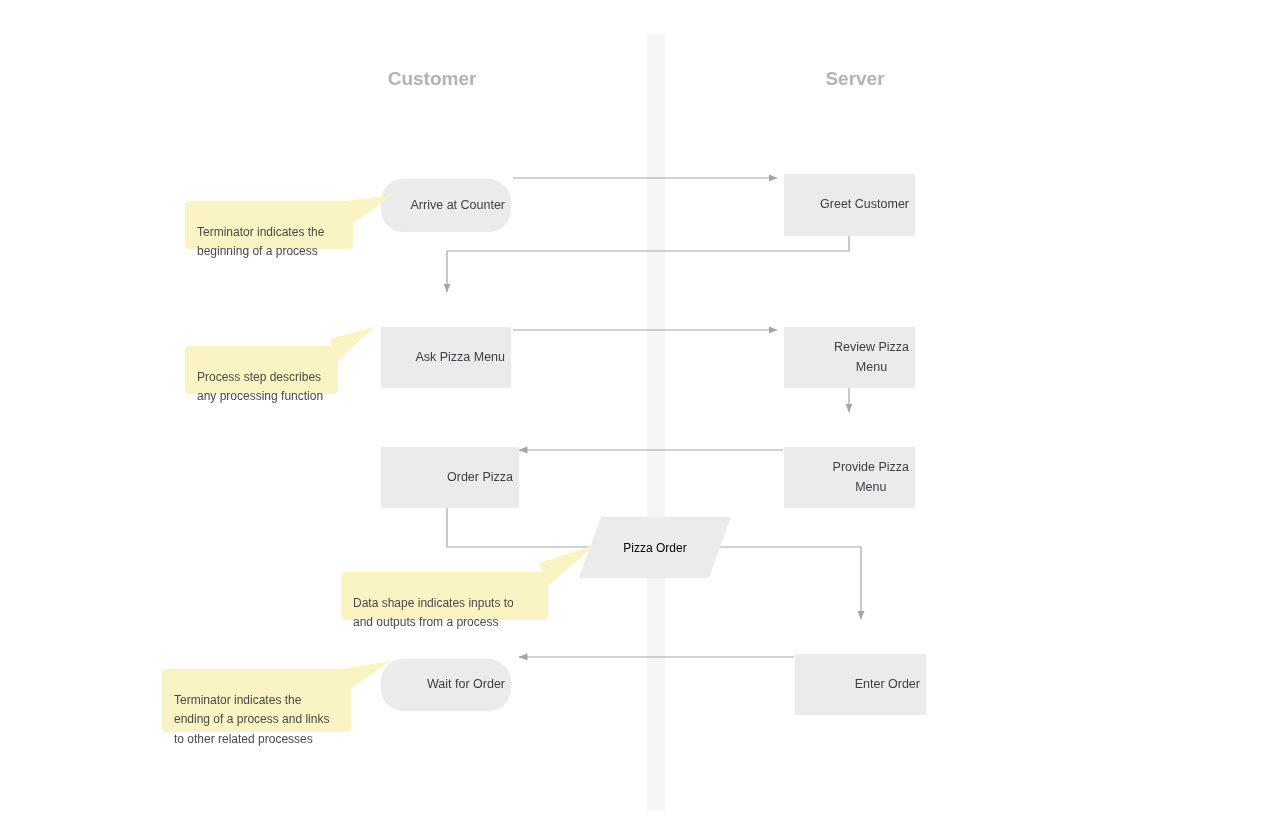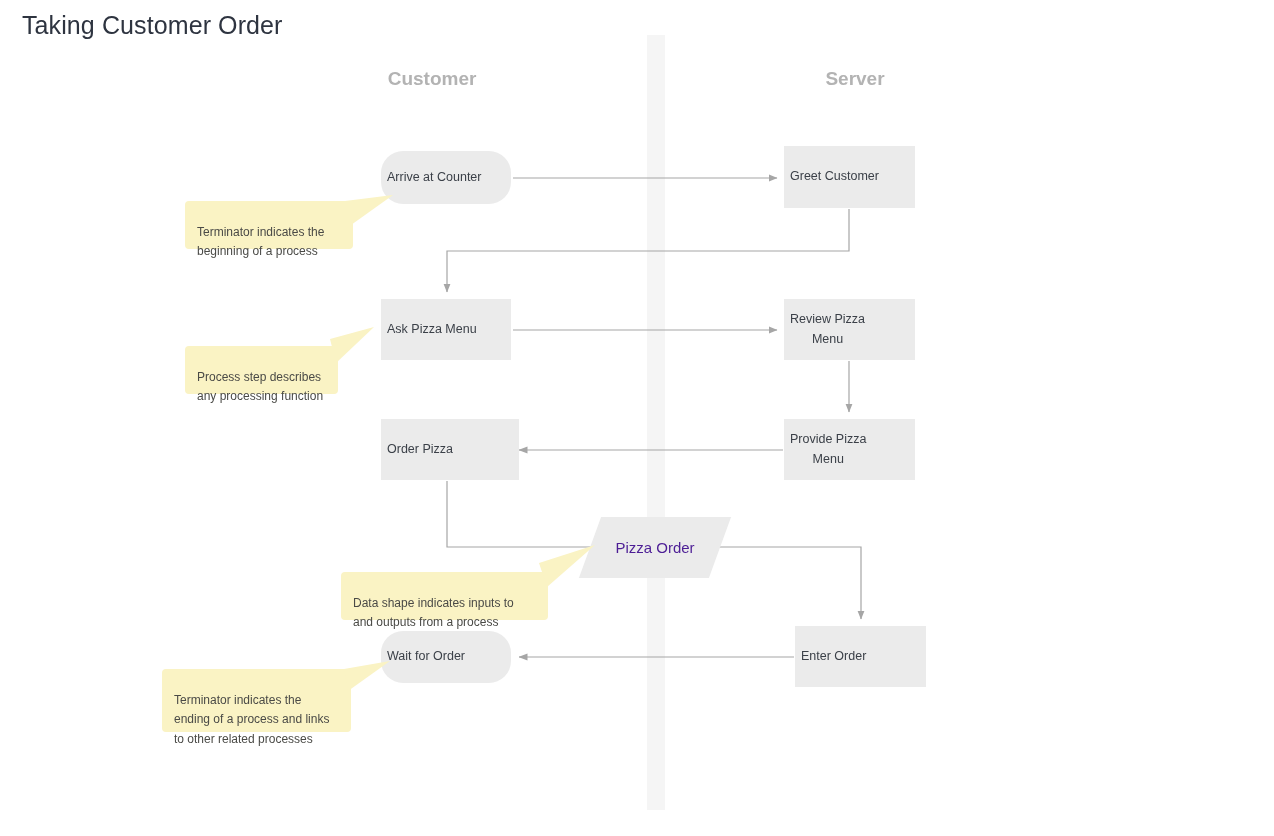--- a/index.html
+++ b/index.html
@@ -40,25 +40,26 @@
     text-align: center;
     white-space: nowrap;
   }
   .node {
     position: absolute;
     background: #ebebeb;
     color: #3b4048;
     font-size: 12.5px;
     display: flex;
     align-items: center;
-    justify-content: flex-start;
+    justify-content: flex-end;
     text-align: center;
     line-height: 1.55;
     box-sizing: border-box;
     padding: 2px 6px;
+    margin-top: 28px;
   }
   .node.terminator {
     border-radius: 22px;
   }
   .node.process {
     border-radius: 0;
   }
   .node-label {
     display: block;
     white-space: pre-line;
@@ -71,22 +72,22 @@
     inset: 0;
     background: #ebebeb;
     transform: skewX(-20deg);
   }
   .data-shape .data-label {
     position: absolute;
     inset: 0;
     display: flex;
     align-items: center;
     justify-content: center;
-    font-size: 15px;
-    color: #4c1d95;
+    font-size: 12px;
+    color: #000000;
     text-align: left;
   }
   .callout {
     position: absolute;
   }
   .callout .bubble {
     position: absolute;
     inset: 0;
     background: #faf3c4;
     border-radius: 4px;
@@ -108,21 +109,20 @@
     height: 836px;
     overflow: visible;
     pointer-events: none;
   }
 </style>
 </head>
 <body>
 
 <div id="canvas">
 
-  <div id="page-title">Taking Customer Order</div>
 
   <div class="lane-divider" style="left:647px; top:35px; width:18px; height:775px;"></div>
 
   <div class="lane-header" style="left:332px; top:68px; width:200px;">Customer</div>
   <div class="lane-header" style="left:755px; top:68px; width:200px;">Server</div>
 
   <svg class="wires" viewBox="0 0 1274 836" xmlns="http://www.w3.org/2000/svg">
     <defs>
       <marker id="arrow-r" markerWidth="9" markerHeight="8" refX="8.5" refY="4" orient="auto" markerUnits="userSpaceOnUse">
         <path d="M0,0.4 L9,4 L0,7.6 Z" fill="#a6a6a6"></path>

